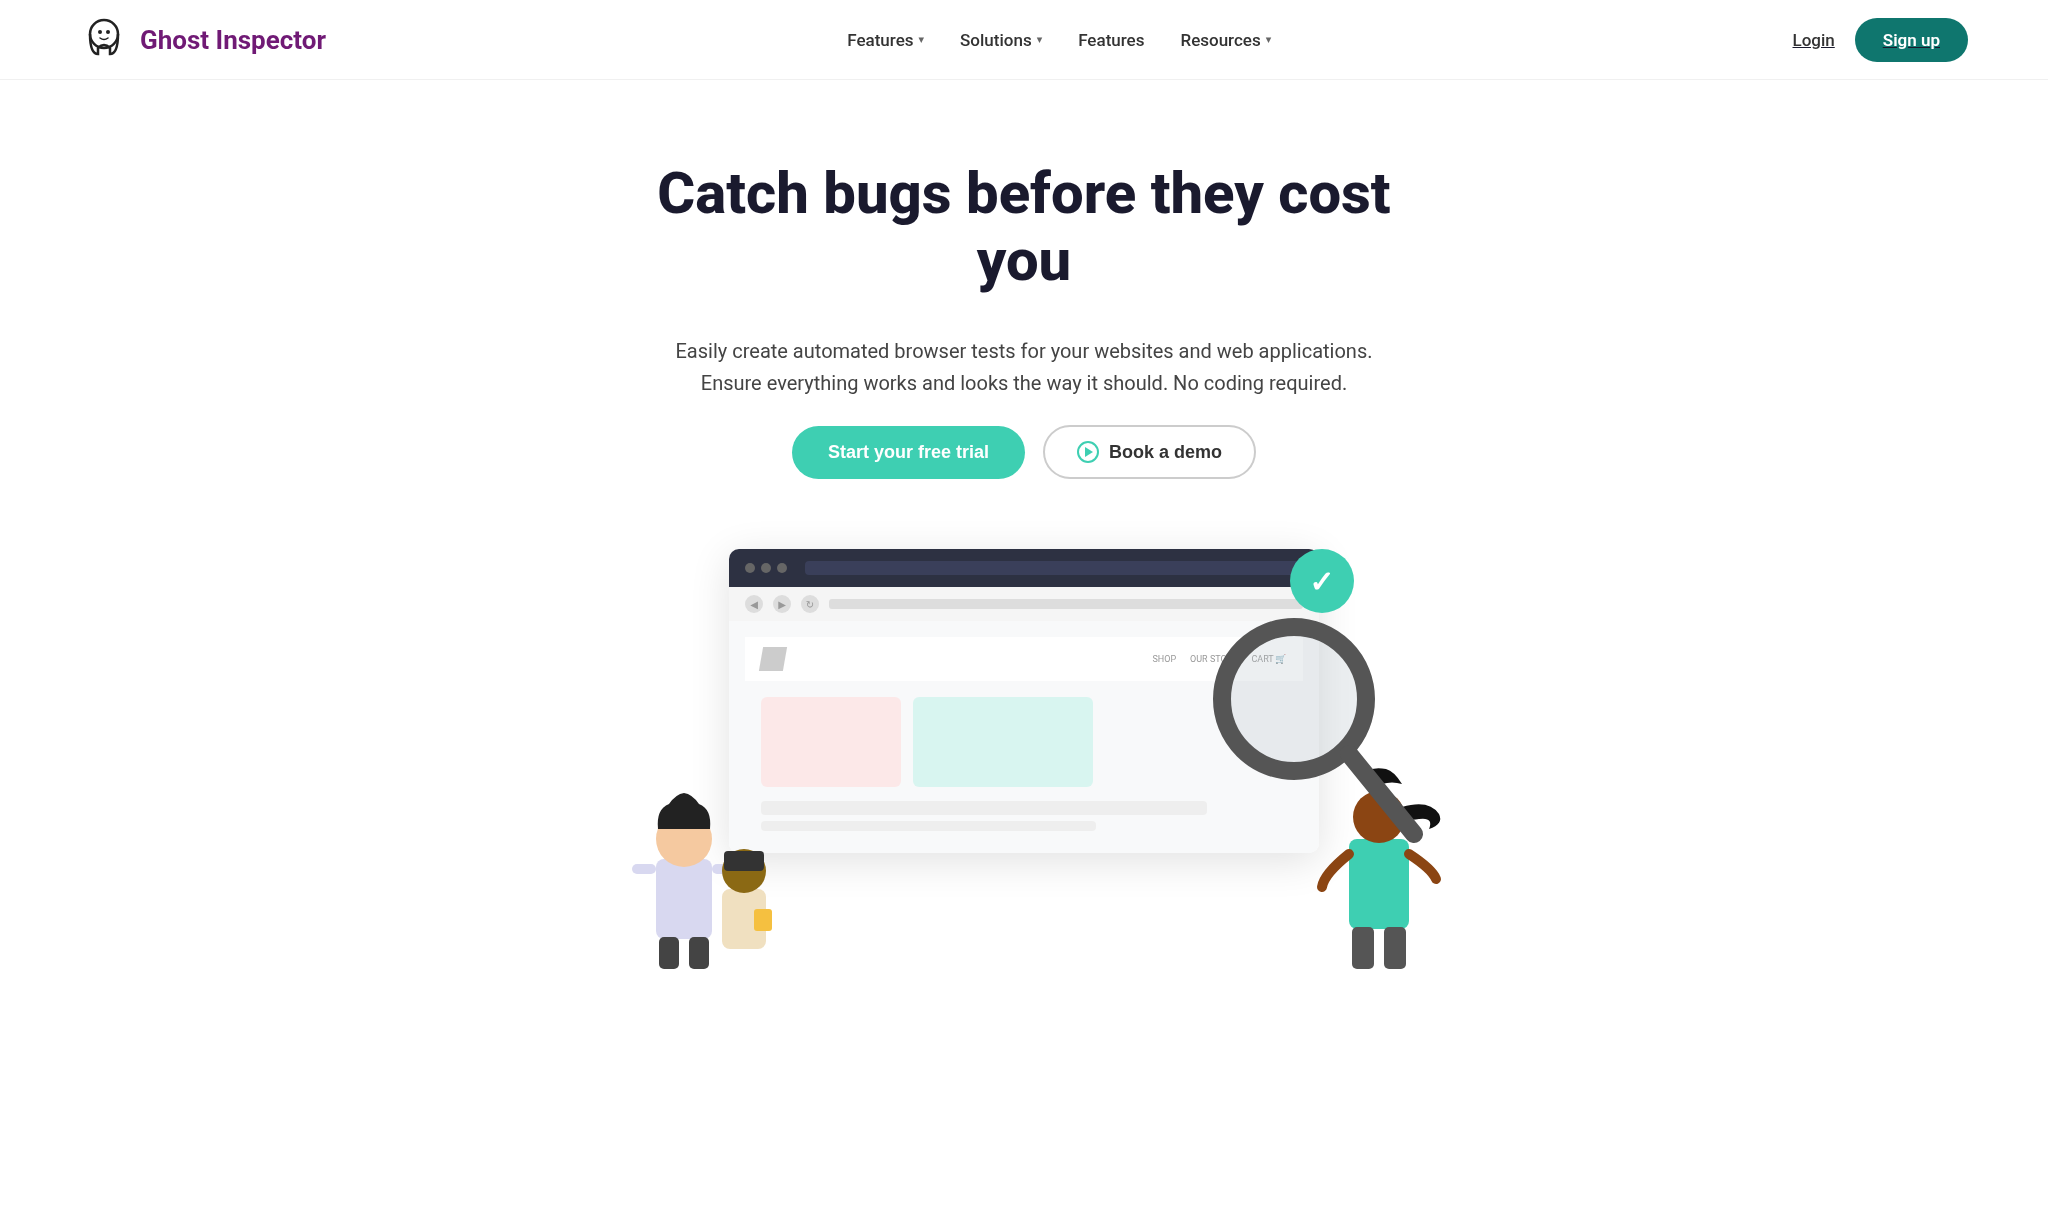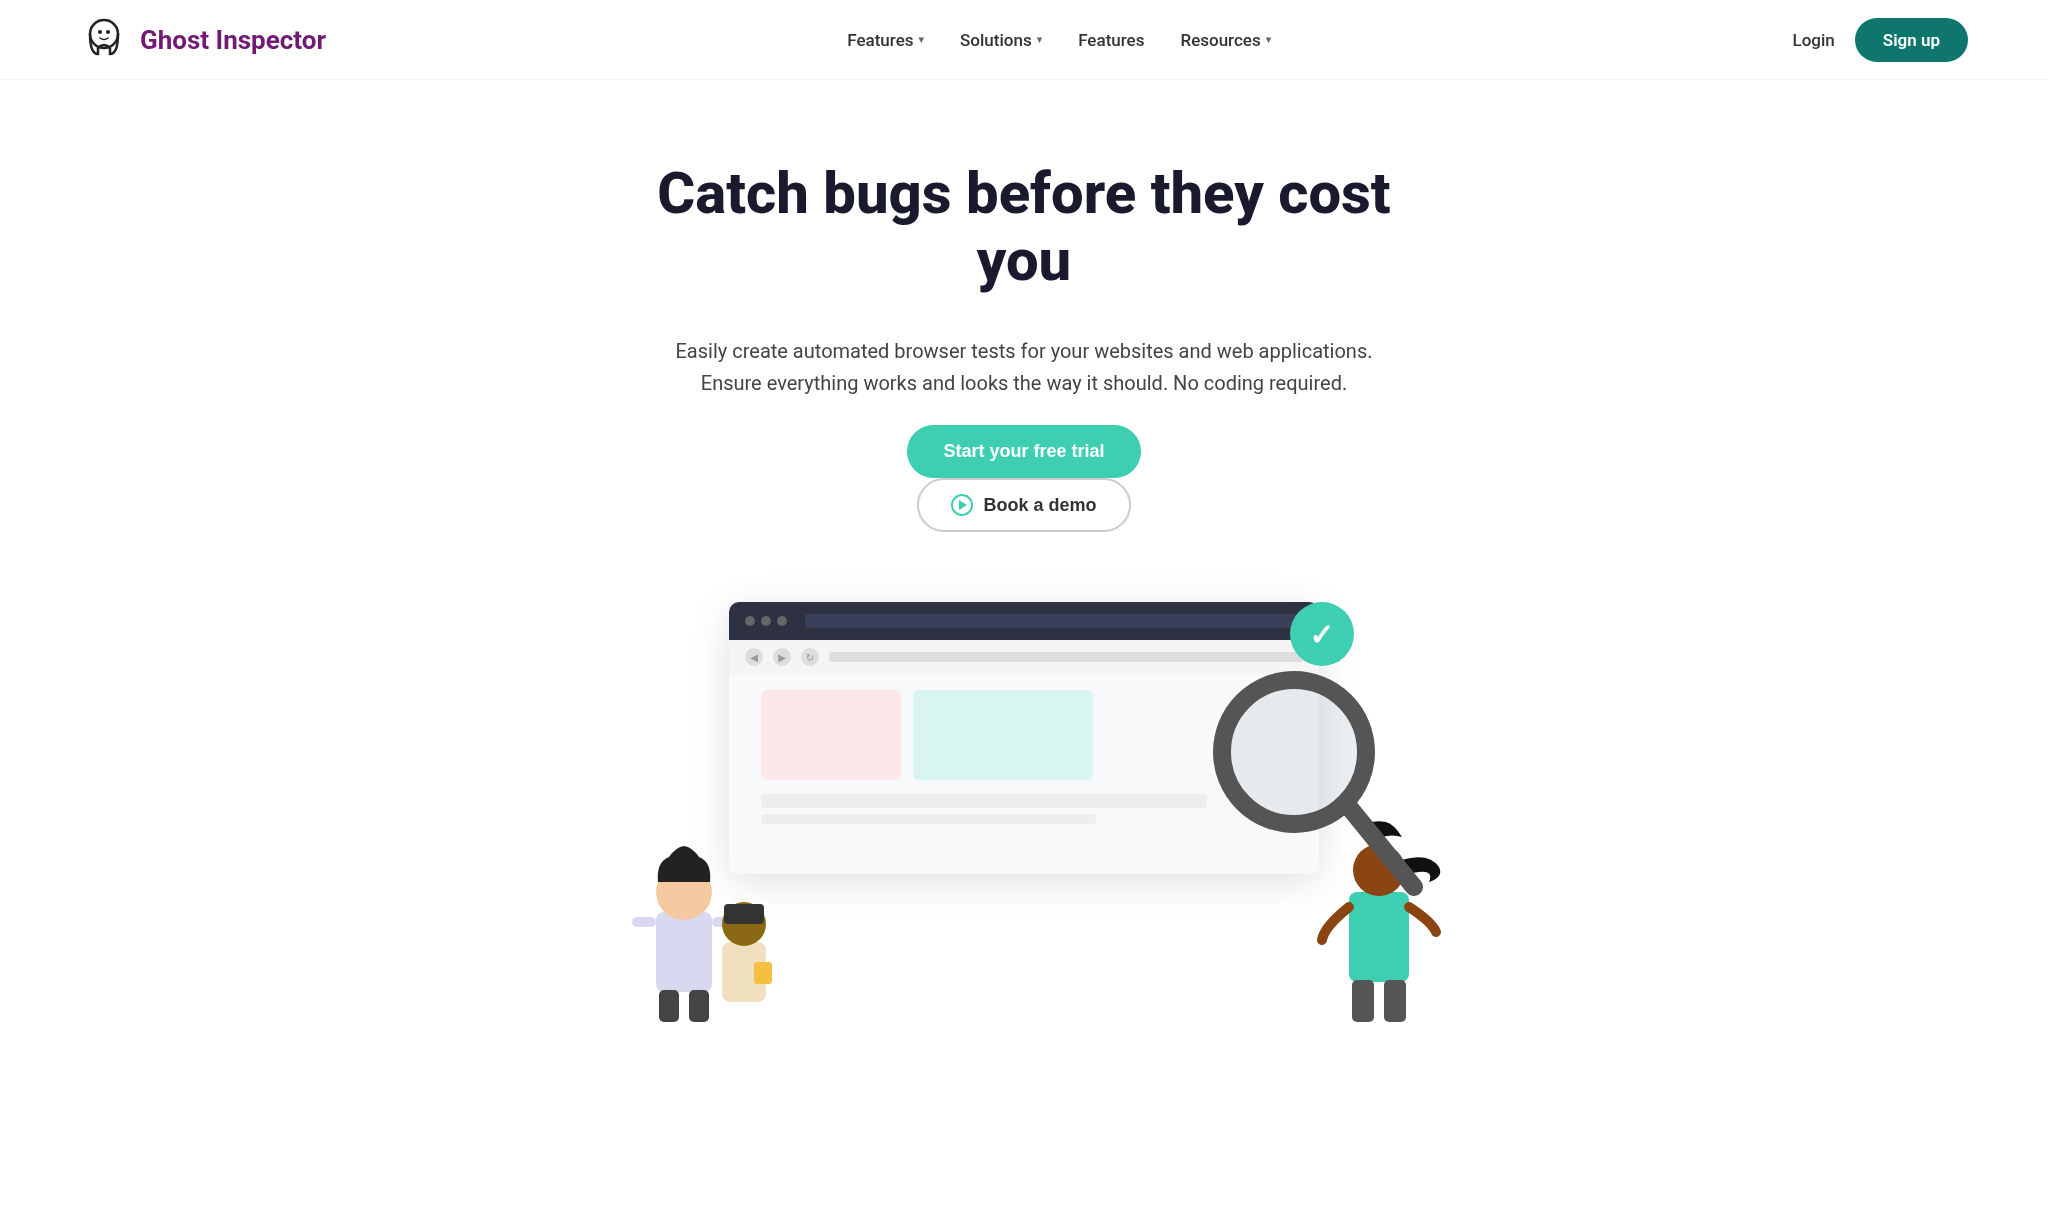--- a/index.html
+++ b/index.html
@@ -66,20 +66,21 @@
 
     .chevron {
       font-size: 11px;
       color: #666;
     }
 
     .nav-actions {
       display: flex;
       align-items: center;
       gap: 20px;
+      text-decoration: underline;
     }
 
     .btn-login {
       font-size: 17px;
       font-weight: 500;
       color: #333;
       text-decoration: none;
       background: none;
       border: none;
       cursor: pointer;
@@ -118,24 +119,23 @@
     .hero-subtitle {
       font-size: 20px;
       color: #444;
       line-height: 1.6;
       max-width: 700px;
       margin-bottom: 26px;
     }
 
     .hero-cta {
       display: flex;
-      gap: 0;
+      gap: 18px;
       align-items: center;
       margin-bottom: 70px;
-      flex-direction: column;
     }
 
     .btn-trial {
       background: #3ecfb2;
       color: #fff;
       border: none;
       border-radius: 30px;
       padding: 16px 36px;
       font-size: 18px;
       font-weight: 600;
@@ -395,20 +395,28 @@
 
         <div class="browser-toolbar">
           <div class="toolbar-btn">◀</div>
           <div class="toolbar-btn">▶</div>
           <div class="toolbar-btn">↻</div>
           <div class="toolbar-url"></div>
         </div>
 
         <div class="browser-content">
 
+          <div class="site-nav-bar">
+            <div class="site-logo-placeholder"></div>
+            <div class="site-nav-links">
+              <span>SHOP</span>
+              <span>OUR STORY</span>
+              <span>CART 🛒</span>
+            </div>
+          </div>
 
           <div class="site-content-area">
             <div class="content-block-pink"></div>
             <div class="content-block-green"></div>
           </div>
 
           <div style="height: 14px; background:#eee; border-radius:4px; margin:14px 16px 4px; width:80%;"></div>
           <div style="height: 10px; background:#eee; border-radius:4px; margin:6px 16px; width:60%;"></div>
         </div>
       </div>

